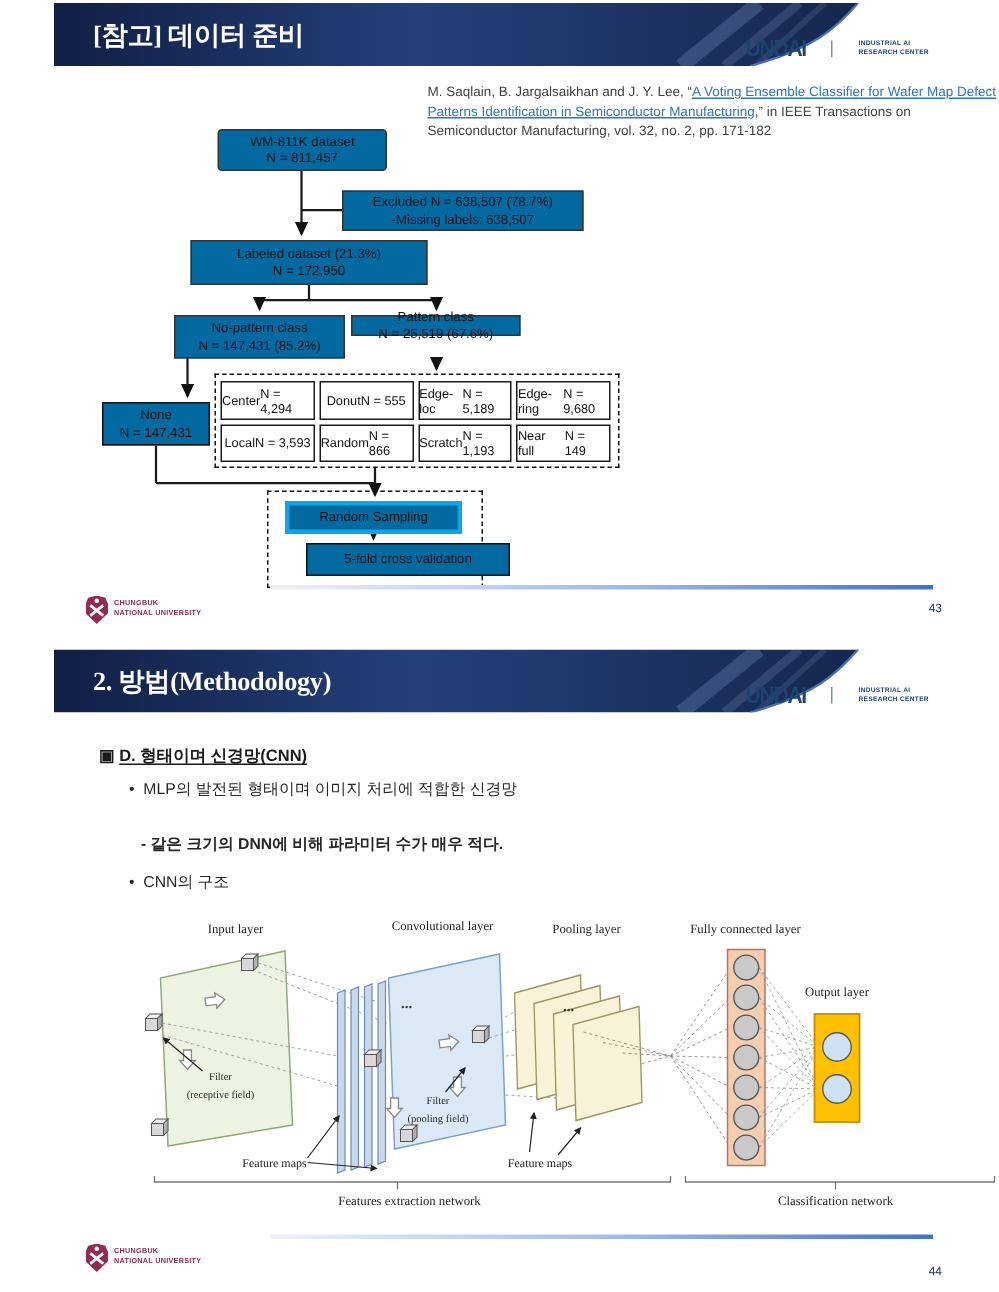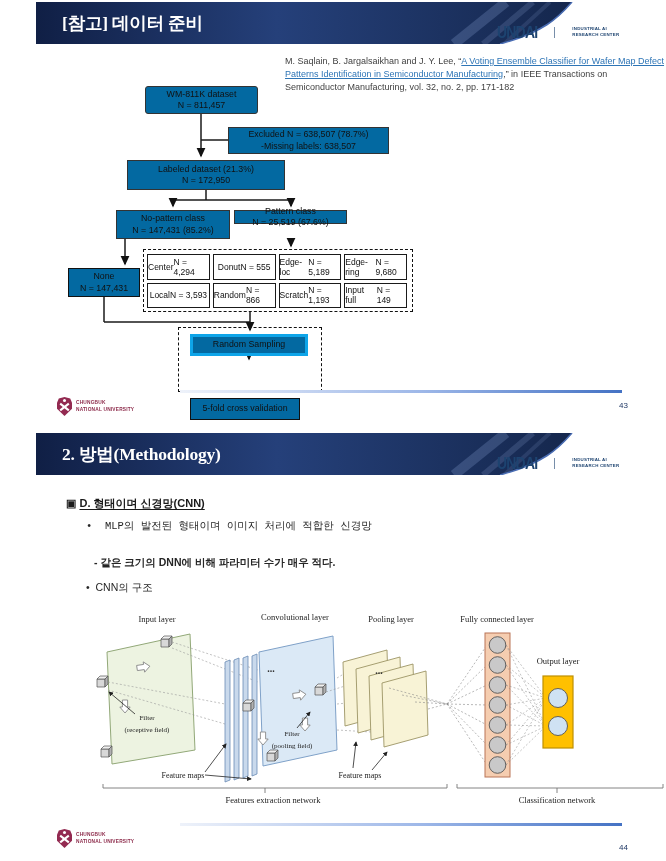--- a/index.html
+++ b/index.html
@@ -149,30 +149,30 @@
       </div>
     <div class="cls-cell">
         <div>Random</div>
         <div>N = 866</div>
       </div>
     <div class="cls-cell">
         <div>Scratch</div>
         <div>N = 1,193</div>
       </div>
     <div class="cls-cell">
-        <div>Input full</div>
+        <div>Near full</div>
         <div>N = 149</div>
       </div>
   </div>
 
   <div class="dashbox" style="left:178px;top:327px;width:144px;height:65px;"></div>
   <div class="fbox" style="left:190px;top:334px;width:118px;height:22px;border:3px solid #0ea5e9;">
     <div>Random Sampling</div>
   </div>
-  <div class="fbox" style="left:190px;top:362px;width:110px;height:22px;border:1.4px solid #111;margin-top:36px;">
+  <div class="fbox" style="left:204px;top:362px;width:136px;height:22px;border:1.4px solid #111;">
     <div>5-fold cross validation</div>
   </div>
 
   <div class="fline" style="left:180px;top:390px;width:442px;"></div>
   <div class="cbnu" style="left:57px;top:397px;">
     <div class="shield">
         <div class="dot"></div>
         <div class="x1"></div>
         <div class="x2"></div>
       </div>
@@ -210,21 +210,21 @@
     <span class="sub">
       <span>INDUSTRIAL AI</span><br>
       <span>RESEARCH CENTER</span>
     </span>
   </div>
 
   <div class="h2line">
     <span>▣</span>
     <span class="uln">D. 형태이며 신경망(CNN)</span>
   </div>
-  <div class="btxt" style="left:86px;top:92px;font-family:Liberation Mono, monospace;">
+  <div class="btxt" style="left:86px;top:92px;">
     <span>•</span>&nbsp;
     <span>MLP의 발전된 형태이며 이미지 처리에 적합한 신경망</span>
   </div>
   <div class="btxt kbold" style="left:94px;top:129px;">- 같은 크기의 DNN에 비해 파라미터 수가 매우 적다.</div>
   <div class="btxt" style="left:86px;top:154px;">
     <span>•</span>&nbsp;
     <span>CNN의 구조</span>
   </div>
 
   <svg class="diagram" width="570" height="196" viewBox="0 0 570 196" style="font-family:'Liberation Serif',serif;">

